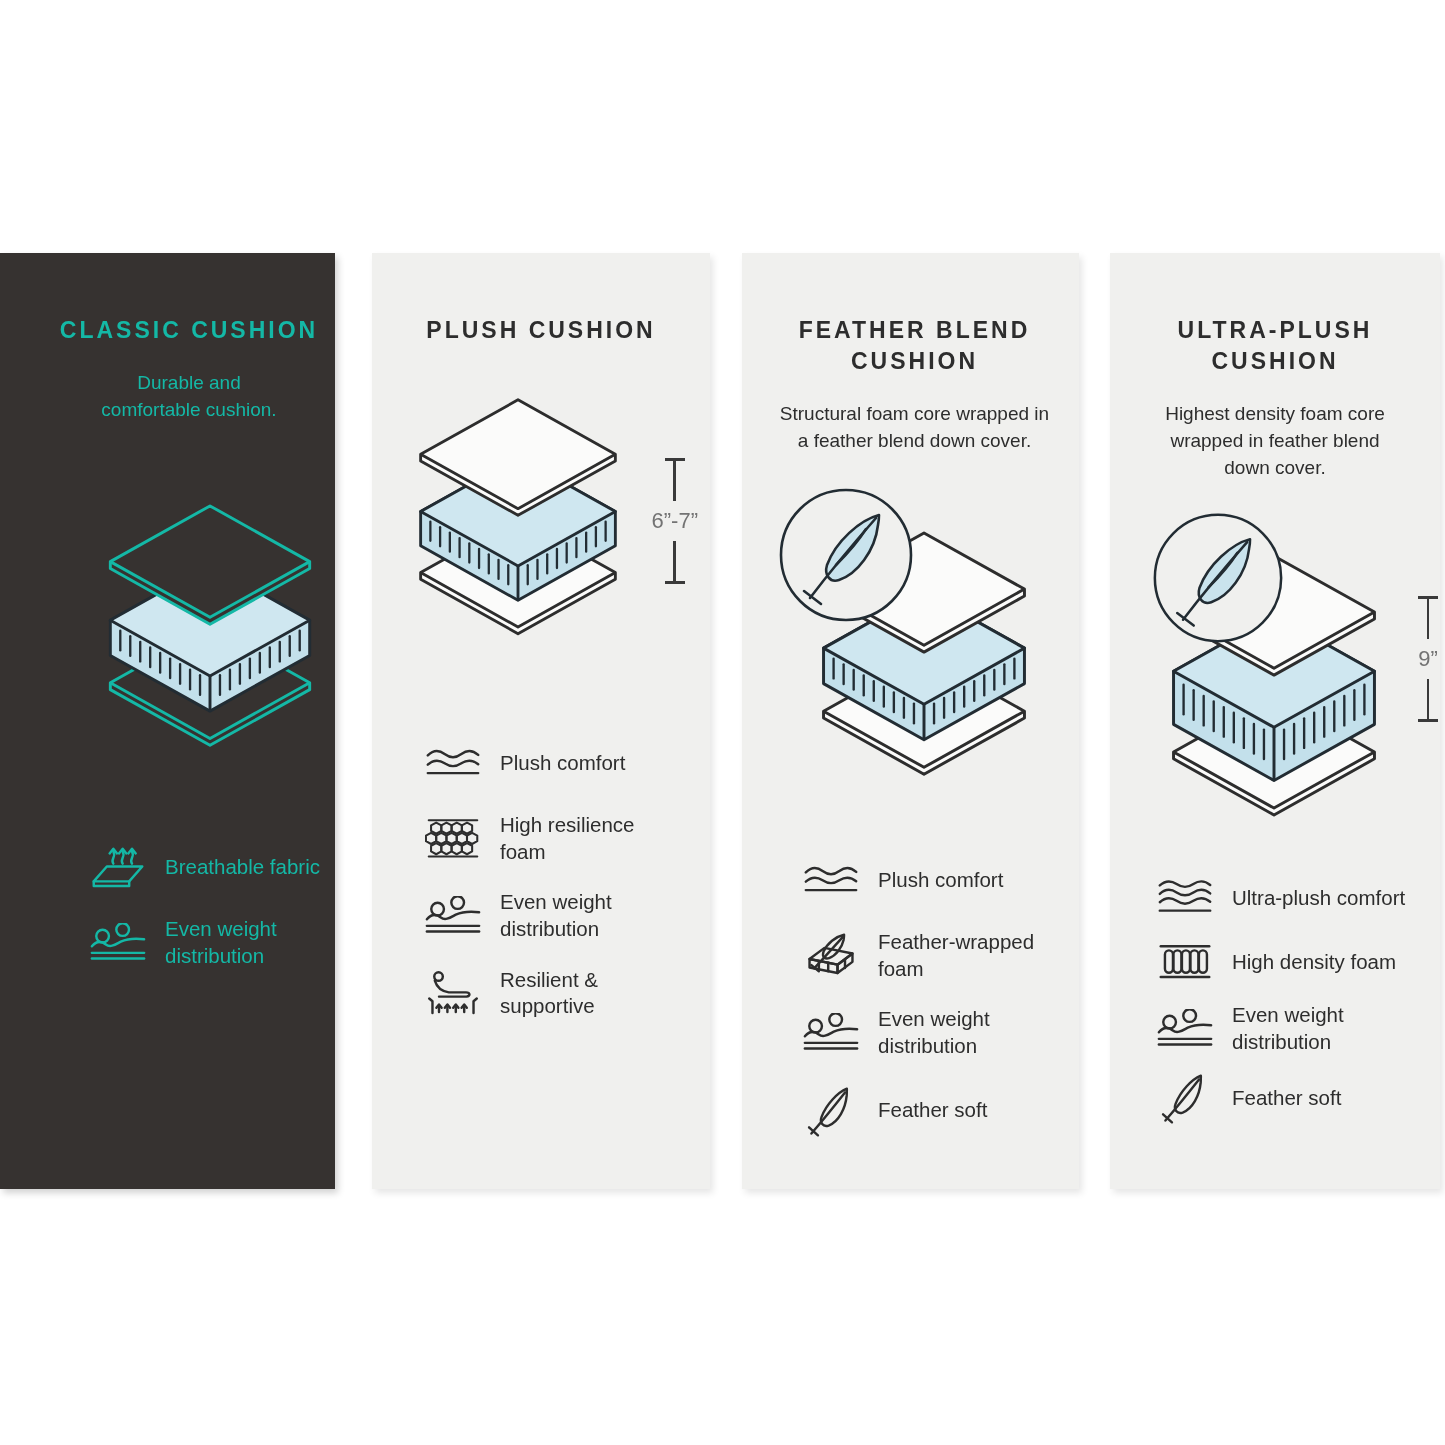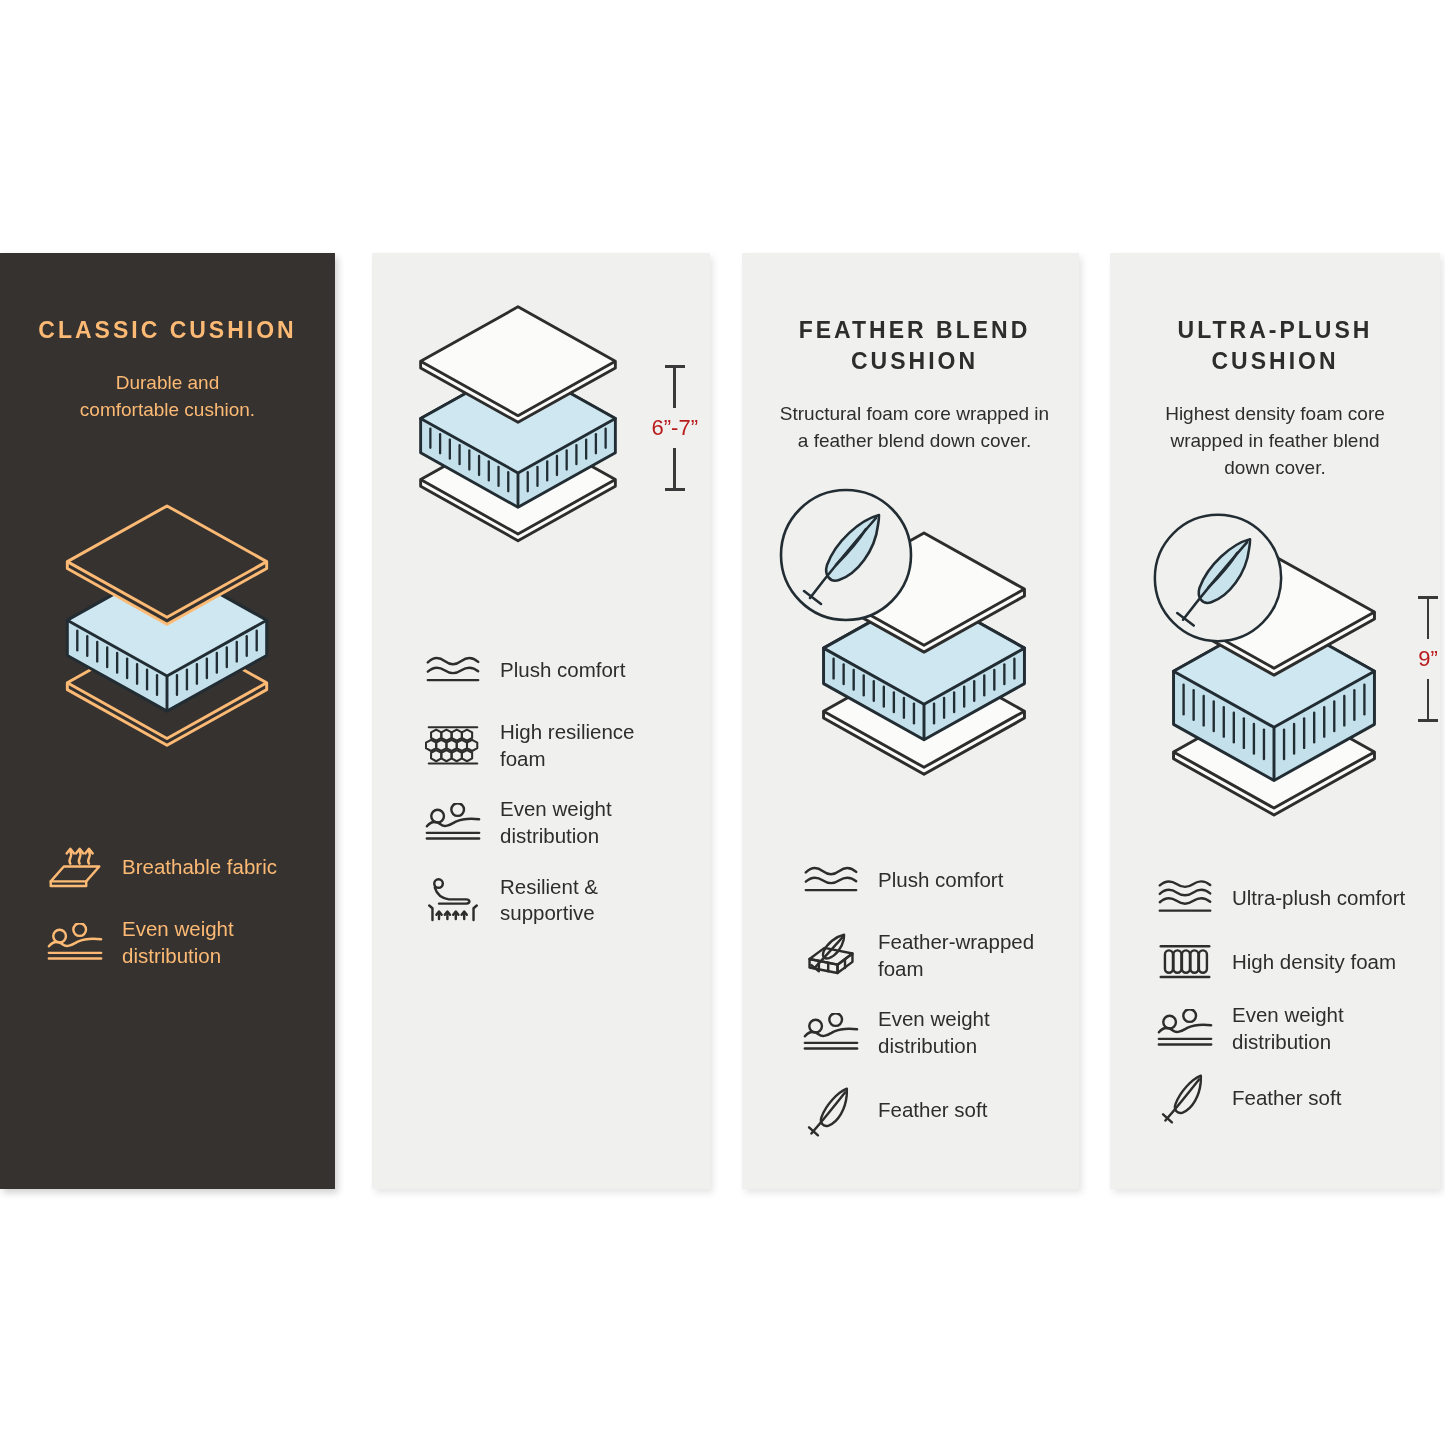--- a/index.html
+++ b/index.html
@@ -1,20 +1,20 @@
 <!DOCTYPE html>
 <html><head>
 <meta charset="utf-8">
 <style>
   html,body{margin:0;padding:0;background:#ffffff;}
   .canvas{position:relative;width:1445px;height:1445px;background:#ffffff;overflow:hidden;
           font-family:"Liberation Sans", sans-serif;}
   .panel{position:absolute;top:253px;height:936px;box-sizing:border-box;}
-  .panel.dark{background:#363230;color:#fdba74;--slab:#363230;--panel-bg:#363230;
-              box-shadow:3px 4px 7px rgba(0,0,0,0.18);}
+  .panel.dark{background:#363230;color:#14b8a6;--slab:#363230;--panel-bg:#363230;
+              box-shadow:3px 4px 7px rgba(0,0,0,0.18);padding-left:43px;}
   .panel.light{background:#f0f0ee;color:#2d2d2d;--slab:#fbfbfa;--panel-bg:#f0f0ee;
                box-shadow:3px 4px 7px rgba(0,0,0,0.10);}
   #p1{left:0;width:335px;}
   #p2{left:372px;width:338px;}
   #p3{left:742px;width:337px;padding-left:8px;}
   #p4{left:1110px;width:330px;}
   .title{margin:62px 10px 0;text-align:center;font-weight:bold;font-size:23px;
          letter-spacing:3px;line-height:1.35;white-space:pre-line;}
   .desc{margin:24px 14px 0;text-align:center;font-size:19px;line-height:1.42;white-space:pre-line;}
   .diagram{position:relative;height:310px;}
@@ -27,21 +27,21 @@
   #p3 .cushion{position:absolute;left:44px;top:40px;width:260px;}
   #p3 .badge{position:absolute;left:26px;top:-4px;width:140px;z-index:2;}
   #p4 .diagram{margin-top:30px;height:340px;}
   #p4 .cushion{position:absolute;left:34px;top:40px;width:260px;}
   #p4 .badge{position:absolute;left:40px;top:-2px;width:136px;z-index:2;}
   #p4 .measure{position:absolute;right:2px;top:84px;}
   .cushion svg,.badge svg{display:block;width:100%;height:auto;}
   .measure{display:flex;flex-direction:column;align-items:center;color:inherit;}
   .measure .cap{width:20px;height:3px;background:#3a3a3a;}
   .measure .stem{width:2.6px;height:40px;background:#3a3a3a;}
-  .measure .mlabel{font-size:22px;padding:7px 0;color:#b91c1c;}
+  .measure .mlabel{font-size:22px;padding:7px 0;color:#737373;}
   .features{margin-top:34px;padding-left:44px;padding-right:8px;}
   #p2 .features,#p3 .features{padding-left:50px;margin-top:36px;}
   #p4 .features{margin-top:22px;}
   .frow{display:flex;align-items:center;margin-bottom:24px;min-height:50px;}
   #p4 .frow{margin-bottom:16px;min-height:48px;}
   .ficon{width:62px;flex:0 0 62px;display:flex;justify-content:center;align-items:center;}
   .ficon svg{width:56px;height:auto;display:block;}
   .flabel{margin-left:16px;font-size:20.5px;line-height:1.3;white-space:pre-line;}
 </style>
 </head>
@@ -122,20 +122,21 @@
               </g>
             </svg>
           </span>
         <span class="flabel">Even weight
 distribution</span>
       </div>
     </div>
   </section>
 
   <section class="panel light" id="p2">
+    <h2 class="title">PLUSH CUSHION</h2>
     <div class="diagram">
       <span class="cushion">
           <svg viewBox="0 0 264 254" xmlns="http://www.w3.org/2000/svg">
   <g stroke="currentColor" stroke-width="3" stroke-linejoin="round" fill="var(--slab,#fbfbfa)">
     <path d="M132,128 L234,185 L234,192 L132,249 L30,192 L30,185 Z"></path>
     <path d="M30,185 L132,242 L234,185" fill="none"></path>
   </g>
   <g stroke="#222c33" stroke-width="3" stroke-linejoin="round">
     <path d="M132,64 L234,121 L234,157 L132,214 L30,157 L30,121 Z" fill="#c3e0eb"></path>
     <path d="M132,64 L234,121 L132,178 L30,121 Z" fill="#cfe7f0"></path>

